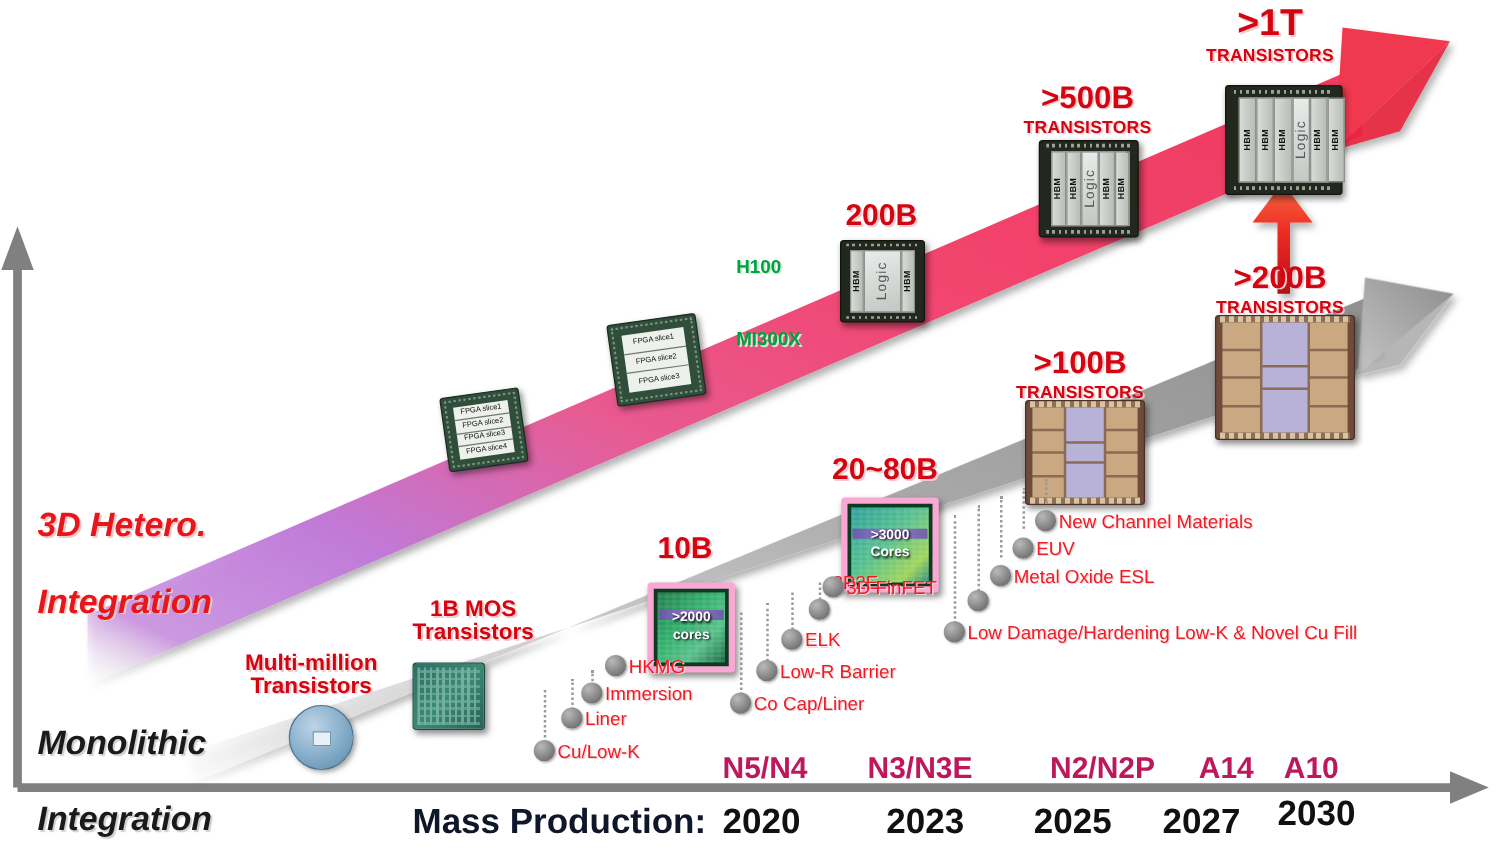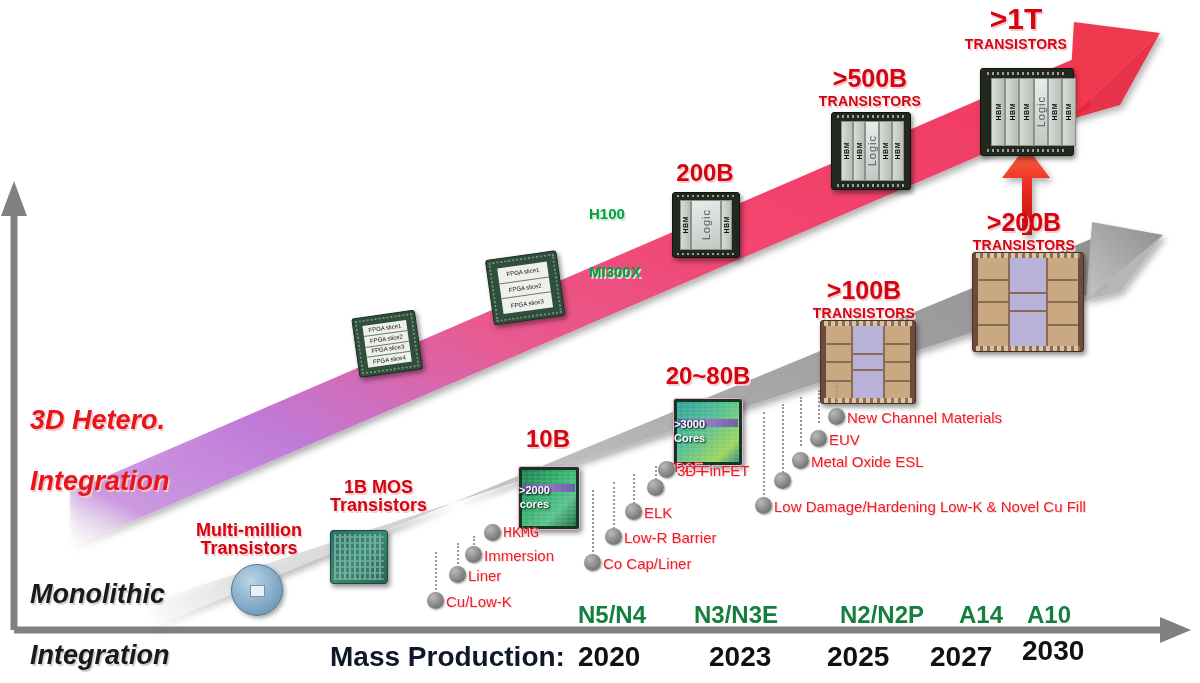--- a/index.html
+++ b/index.html
@@ -30,21 +30,21 @@
 
   
   .tech{position:absolute;color:#ee1c25;font-size:15px;white-space:nowrap;
         text-shadow:1px 1px 0 #f7d6d8;}
   .dot{position:absolute;width:17px;height:17px;border-radius:50%;
        background:radial-gradient(circle at 34% 30%,#b9b9b9,#777 70%);
        box-shadow:1px 1px 2px rgba(0,0,0,.35);}
   .leader{position:absolute;width:0;border-left:2px dotted #9a9a9a;}
 
   
-  .node{position:absolute;color:#15803d;font-weight:bold;font-size:24px;white-space:nowrap;}
+  .node{position:absolute;color:#be185d;font-weight:bold;font-size:24px;white-space:nowrap;}
   .yearlbl{position:absolute;color:#111;font-weight:bold;font-size:28px;white-space:nowrap;}
   #massprod{position:absolute;left:330px;top:641px;color:#0f172a;font-weight:bold;font-size:28px;}
 
   
   .chip{position:absolute;}
   .pkg{position:relative;width:100%;height:100%;border-radius:3px;
        box-shadow:2px 3px 5px rgba(0,0,0,.45);}
 
   
   .pkg-hbm{background:#23281f;border:1px solid #11140f;
@@ -65,22 +65,22 @@
   
   .pkg-fpga{background:#2f4f3a;border:1px solid #1a2d21;}
   .pkg-fpga .inner{position:absolute;inset:14%;background:#eef0ec;
           display:flex;flex-direction:column;}
   .pkg-fpga .slice{flex:1;border-bottom:1px solid #6d7a70;display:flex;
           align-items:center;justify-content:center;font-size:6px;color:#111;}
   .pkg-fpga .slice:last-child{border-bottom:none;}
   .pkg-fpga .ring{position:absolute;inset:2px;border:2px dotted #7d8f83;border-radius:2px;}
 
   
-  .pkg-cores{background:#0e3a22;border:1px solid #f9a8d4;
-        display:flex;align-items:center;}
+  .pkg-cores{background:#0e3a22;border:5px solid #f9a8d4;
+        display:flex;align-items:center;justify-content:center;}
   .pkg-cores .bg{position:absolute;inset:5%;
       background:
         repeating-linear-gradient(0deg,rgba(255,255,255,.07) 0 2px,transparent 2px 4px),
         repeating-linear-gradient(90deg,rgba(255,255,255,.05) 0 3px,transparent 3px 6px),
         linear-gradient(135deg,#1d7a4a,#2fae6a 40%,#57c08a 70%,#1e6b46);}
   .pkg-cores .bar{position:absolute;left:6%;right:6%;height:13%;
       background:linear-gradient(90deg,#6d4fb0,#a06fd0,#6d4fb0);opacity:.85;}
   .pkg-cores .txt{position:relative;color:#fff;font-size:11px;font-weight:bold;
       text-align:center;line-height:1.25;text-shadow:1px 1px 2px #000;}
 
@@ -422,21 +422,21 @@
   <div class="leader" style="left:457px;top:543px;height:25px;"></div>
   <div class="dot" style="left:449px;top:566px;"></div>
   <div class="tech" style="left:468px;top:567px;">Liner</div>
 
   <div class="leader" style="left:473px;top:536px;height:12px;"></div>
   <div class="dot" style="left:465px;top:546px;"></div>
   <div class="tech" style="left:484px;top:547px;">Immersion</div>
 
   <div class="leader" style="left:492px;top:526px;height:2px;"></div>
   <div class="dot" style="left:484px;top:524px;"></div>
-  <div class="tech" style="left:503px;top:525px;font-family:Liberation Mono, monospace;">HKMG</div>
+  <div class="tech" style="left:503px;top:525px;">HKMG</div>
 
   <div class="leader" style="left:592px;top:490px;height:66px;"></div>
   <div class="dot" style="left:584px;top:554px;"></div>
   <div class="tech" style="left:603px;top:555px;">Co Cap/Liner</div>
 
   <div class="leader" style="left:613px;top:482px;height:47px;"></div>
   <div class="dot" style="left:605px;top:528px;"></div>
   <div class="tech" style="left:624px;top:529px;">Low-R Barrier</div>
 
   <div class="leader" style="left:633px;top:474px;height:30px;"></div>

